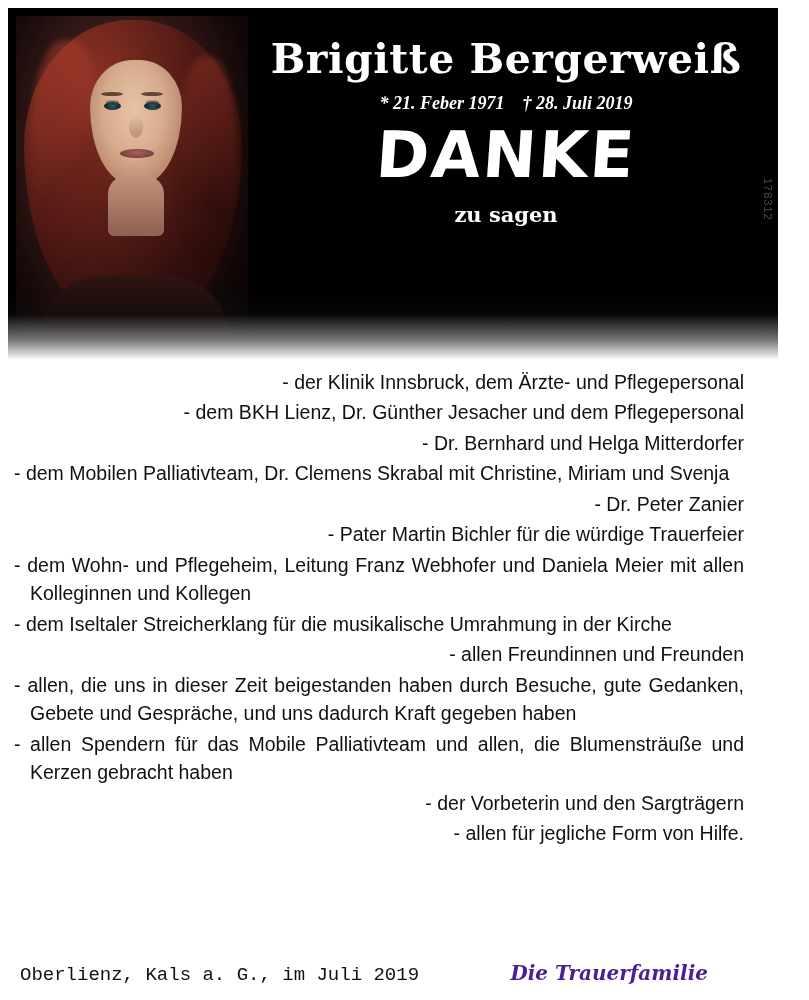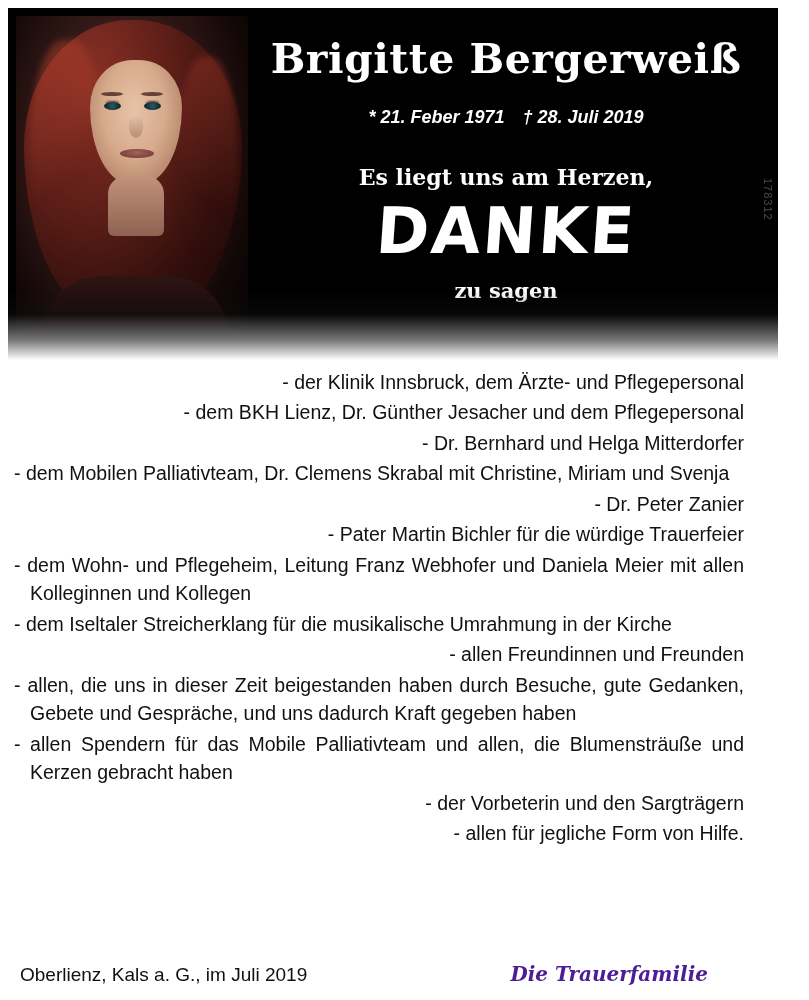--- a/index.html
+++ b/index.html
@@ -171,22 +171,22 @@
   }
   .deceased-name {
     font-family: "DejaVu Serif", serif;
     font-weight: bold;
     font-size: 41px;
     letter-spacing: 0.5px;
     line-height: 1.05;
     white-space: nowrap;
   }
   .life-dates {
-    margin-top: 26px;
-    font-family: Liberation Sans, sans-serif;
+    margin-top: 12px;
+    font-family: Liberation Serif, serif;
     font-style: italic;
     font-weight: bold;
     font-size: 18px;
   }
   .life-dates .sep { display: inline-block; width: 18px; }
   .thanks-intro {
     margin-top: 36px;
     font-family: "DejaVu Serif", serif;
     font-weight: bold;
     font-size: 22px;
@@ -243,21 +243,21 @@
   .footer {
     position: absolute;
     left: 20px;
     right: 26px;
     bottom: 14px;
     display: flex;
     justify-content: space-between;
     align-items: baseline;
   }
   .place-date {
-    font-family: Liberation Sans, sans-serif;
+    font-family: Liberation Mono, monospace;
     font-size: 19px;
     color: #111111;
   }
   .family {
     font-family: "DejaVu Serif", serif;
     font-style: italic;
     font-weight: bold;
     font-size: 20px;
     color: #4c1d95;
   }
@@ -282,21 +282,20 @@
       <div class="mouth"></div>
       <div class="neck"></div>
       <div class="shoulders"></div>
     </div>
 
     <div class="headline-block">
       <div class="deceased-name">Brigitte Bergerweiß</div>
       <div class="life-dates">
         <span>* 21. Feber 1971</span><span class="sep"></span><span>† 28. Juli 2019</span>
       </div>
-      <div class="thanks-intro">Es liegt uns am Herzen,</div>
       <div class="danke">DANKE</div>
       <div class="thanks-outro">zu sagen</div>
     </div>
 
     <div class="ref-code">178312</div>
   </div>
 
   <div class="thanks-list">
     <div class="thanks-item nojust">- der Klinik Innsbruck, dem Ärzte- und Pflegepersonal</div>
     <div class="thanks-item nojust">- dem BKH Lienz, Dr. Günther Jesacher und dem Pflegepersonal</div>

